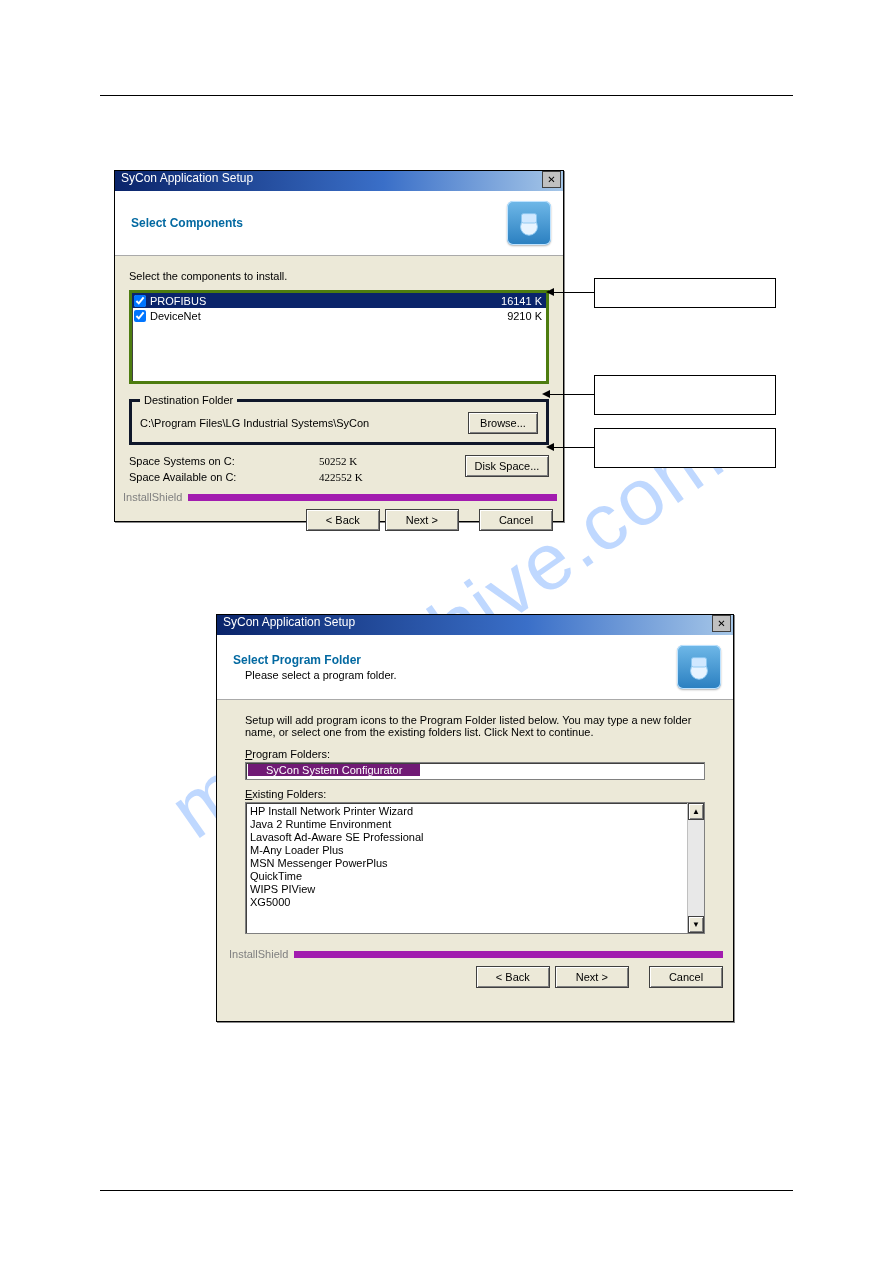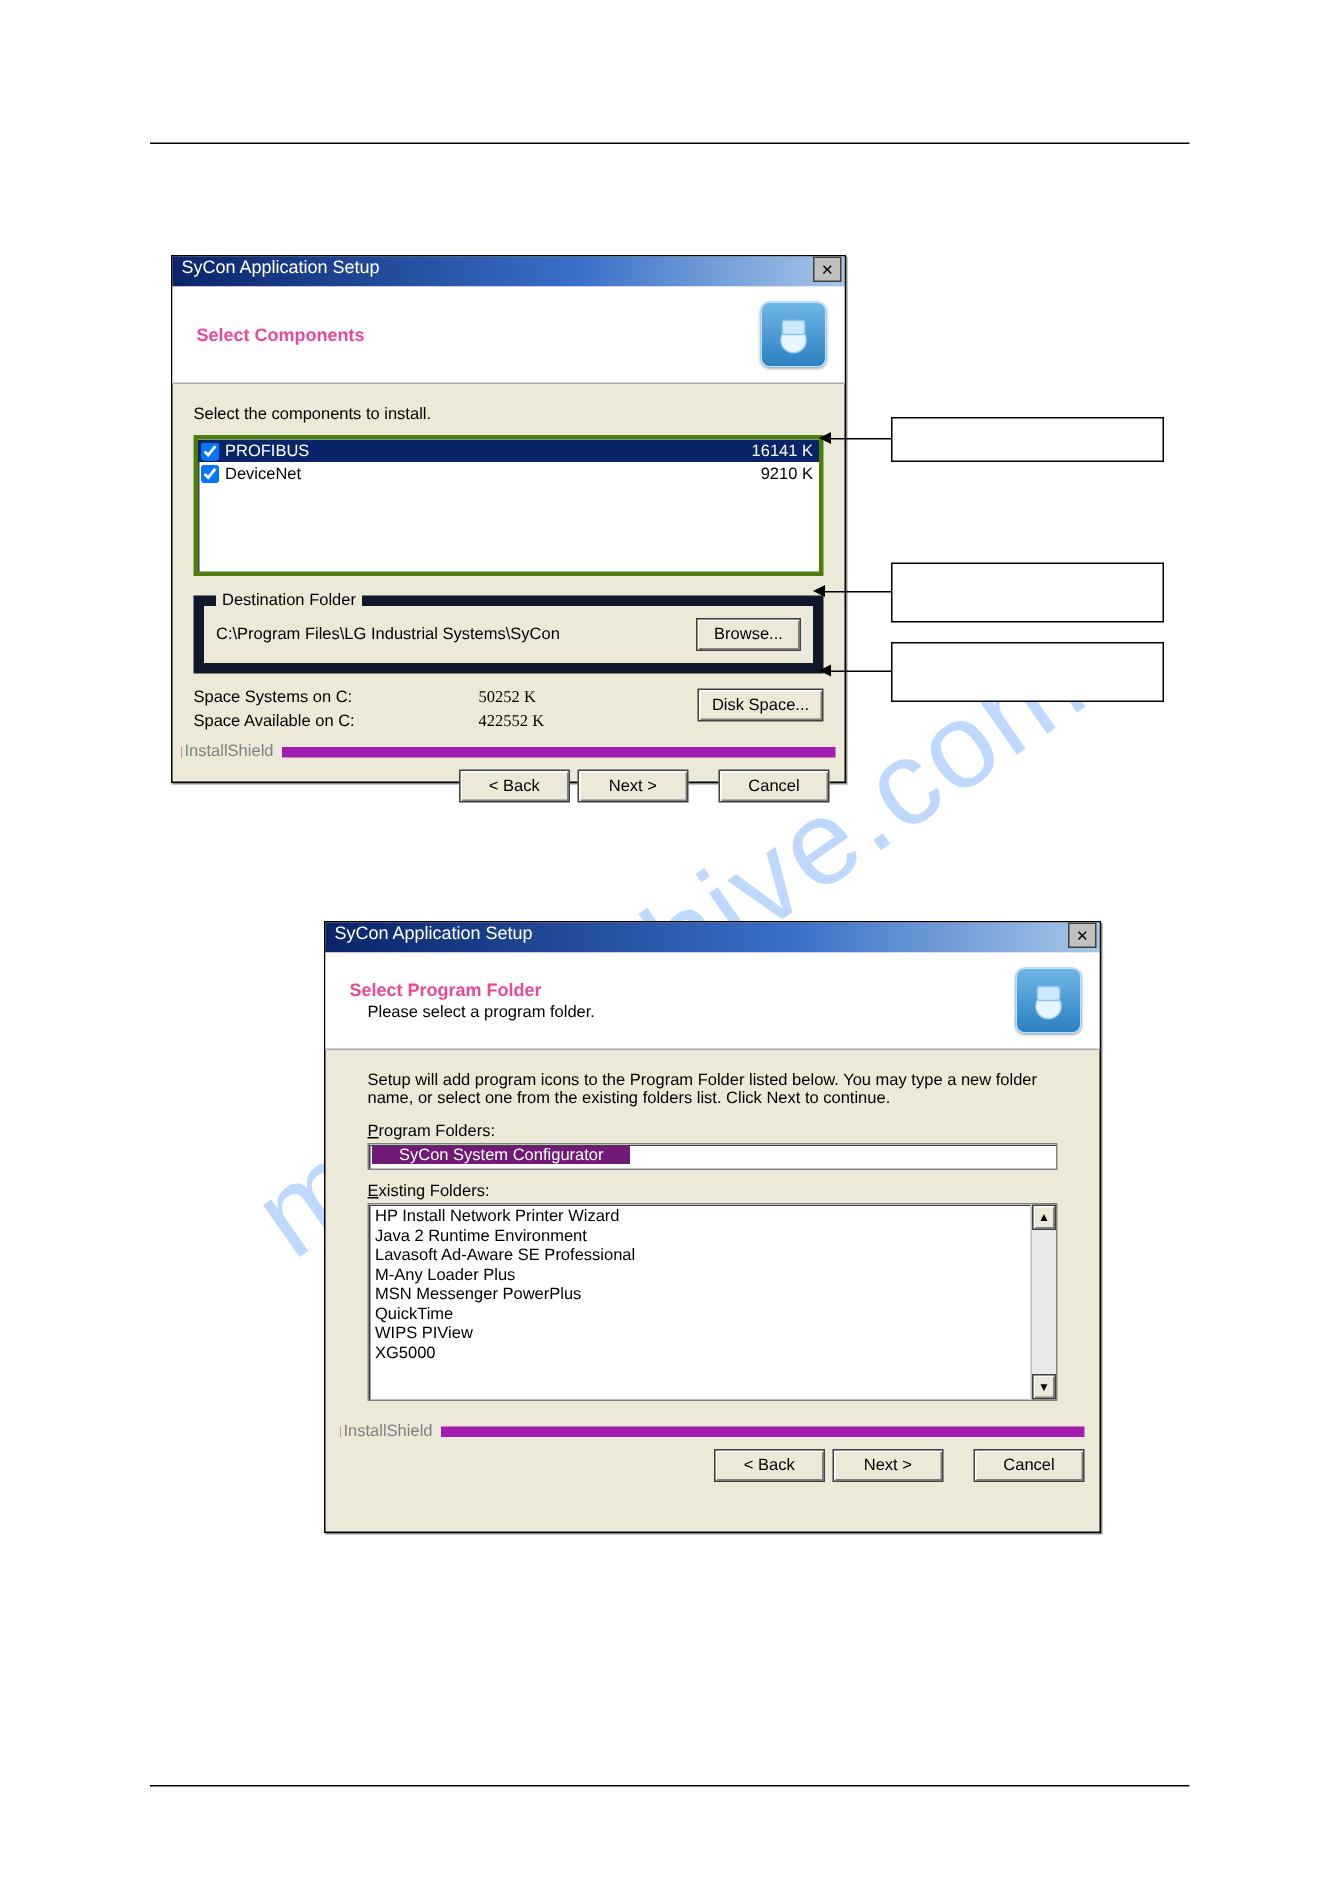--- a/index.html
+++ b/index.html
@@ -72,21 +72,21 @@
     background: #fff;
     border-bottom: 1px solid #aaa;
     padding: 8px 12px 8px 16px;
     display: flex;
     align-items: center;
     min-height: 48px;
   }
   .header-area .htitle {
     font-weight: bold;
     font-size: 12px;
-    color: #ec4899;
+    color: #0369a1;
     display: block;
   }
   .header-area .hsub {
     font-size: 11px;
     color: #000;
     display: block;
     margin-top: 2px;
     margin-left: 12px;
   }
   .header-icon {
@@ -122,21 +122,21 @@
   }
   .row.sel { background: #0a246a; color: #fff; }
   .row input[type=checkbox] {
     width: 12px; height: 12px; margin: 0 4px 0 0;
   }
   .row .lbl { flex: 1; }
   .row .sz { margin-left: auto; }
 
   
   fieldset.groupbox {
-    border: 7px solid #0f172a;
+    border: 3px solid #0f172a;
     margin: 10px 0 6px 0;
     padding: 6px 8px 8px 8px;
     position: relative;
   }
   fieldset.groupbox legend {
     font-size: 11px;
     padding: 0 4px;
     color: #000;
   }
   .dest-row { display: flex; align-items: center; }

